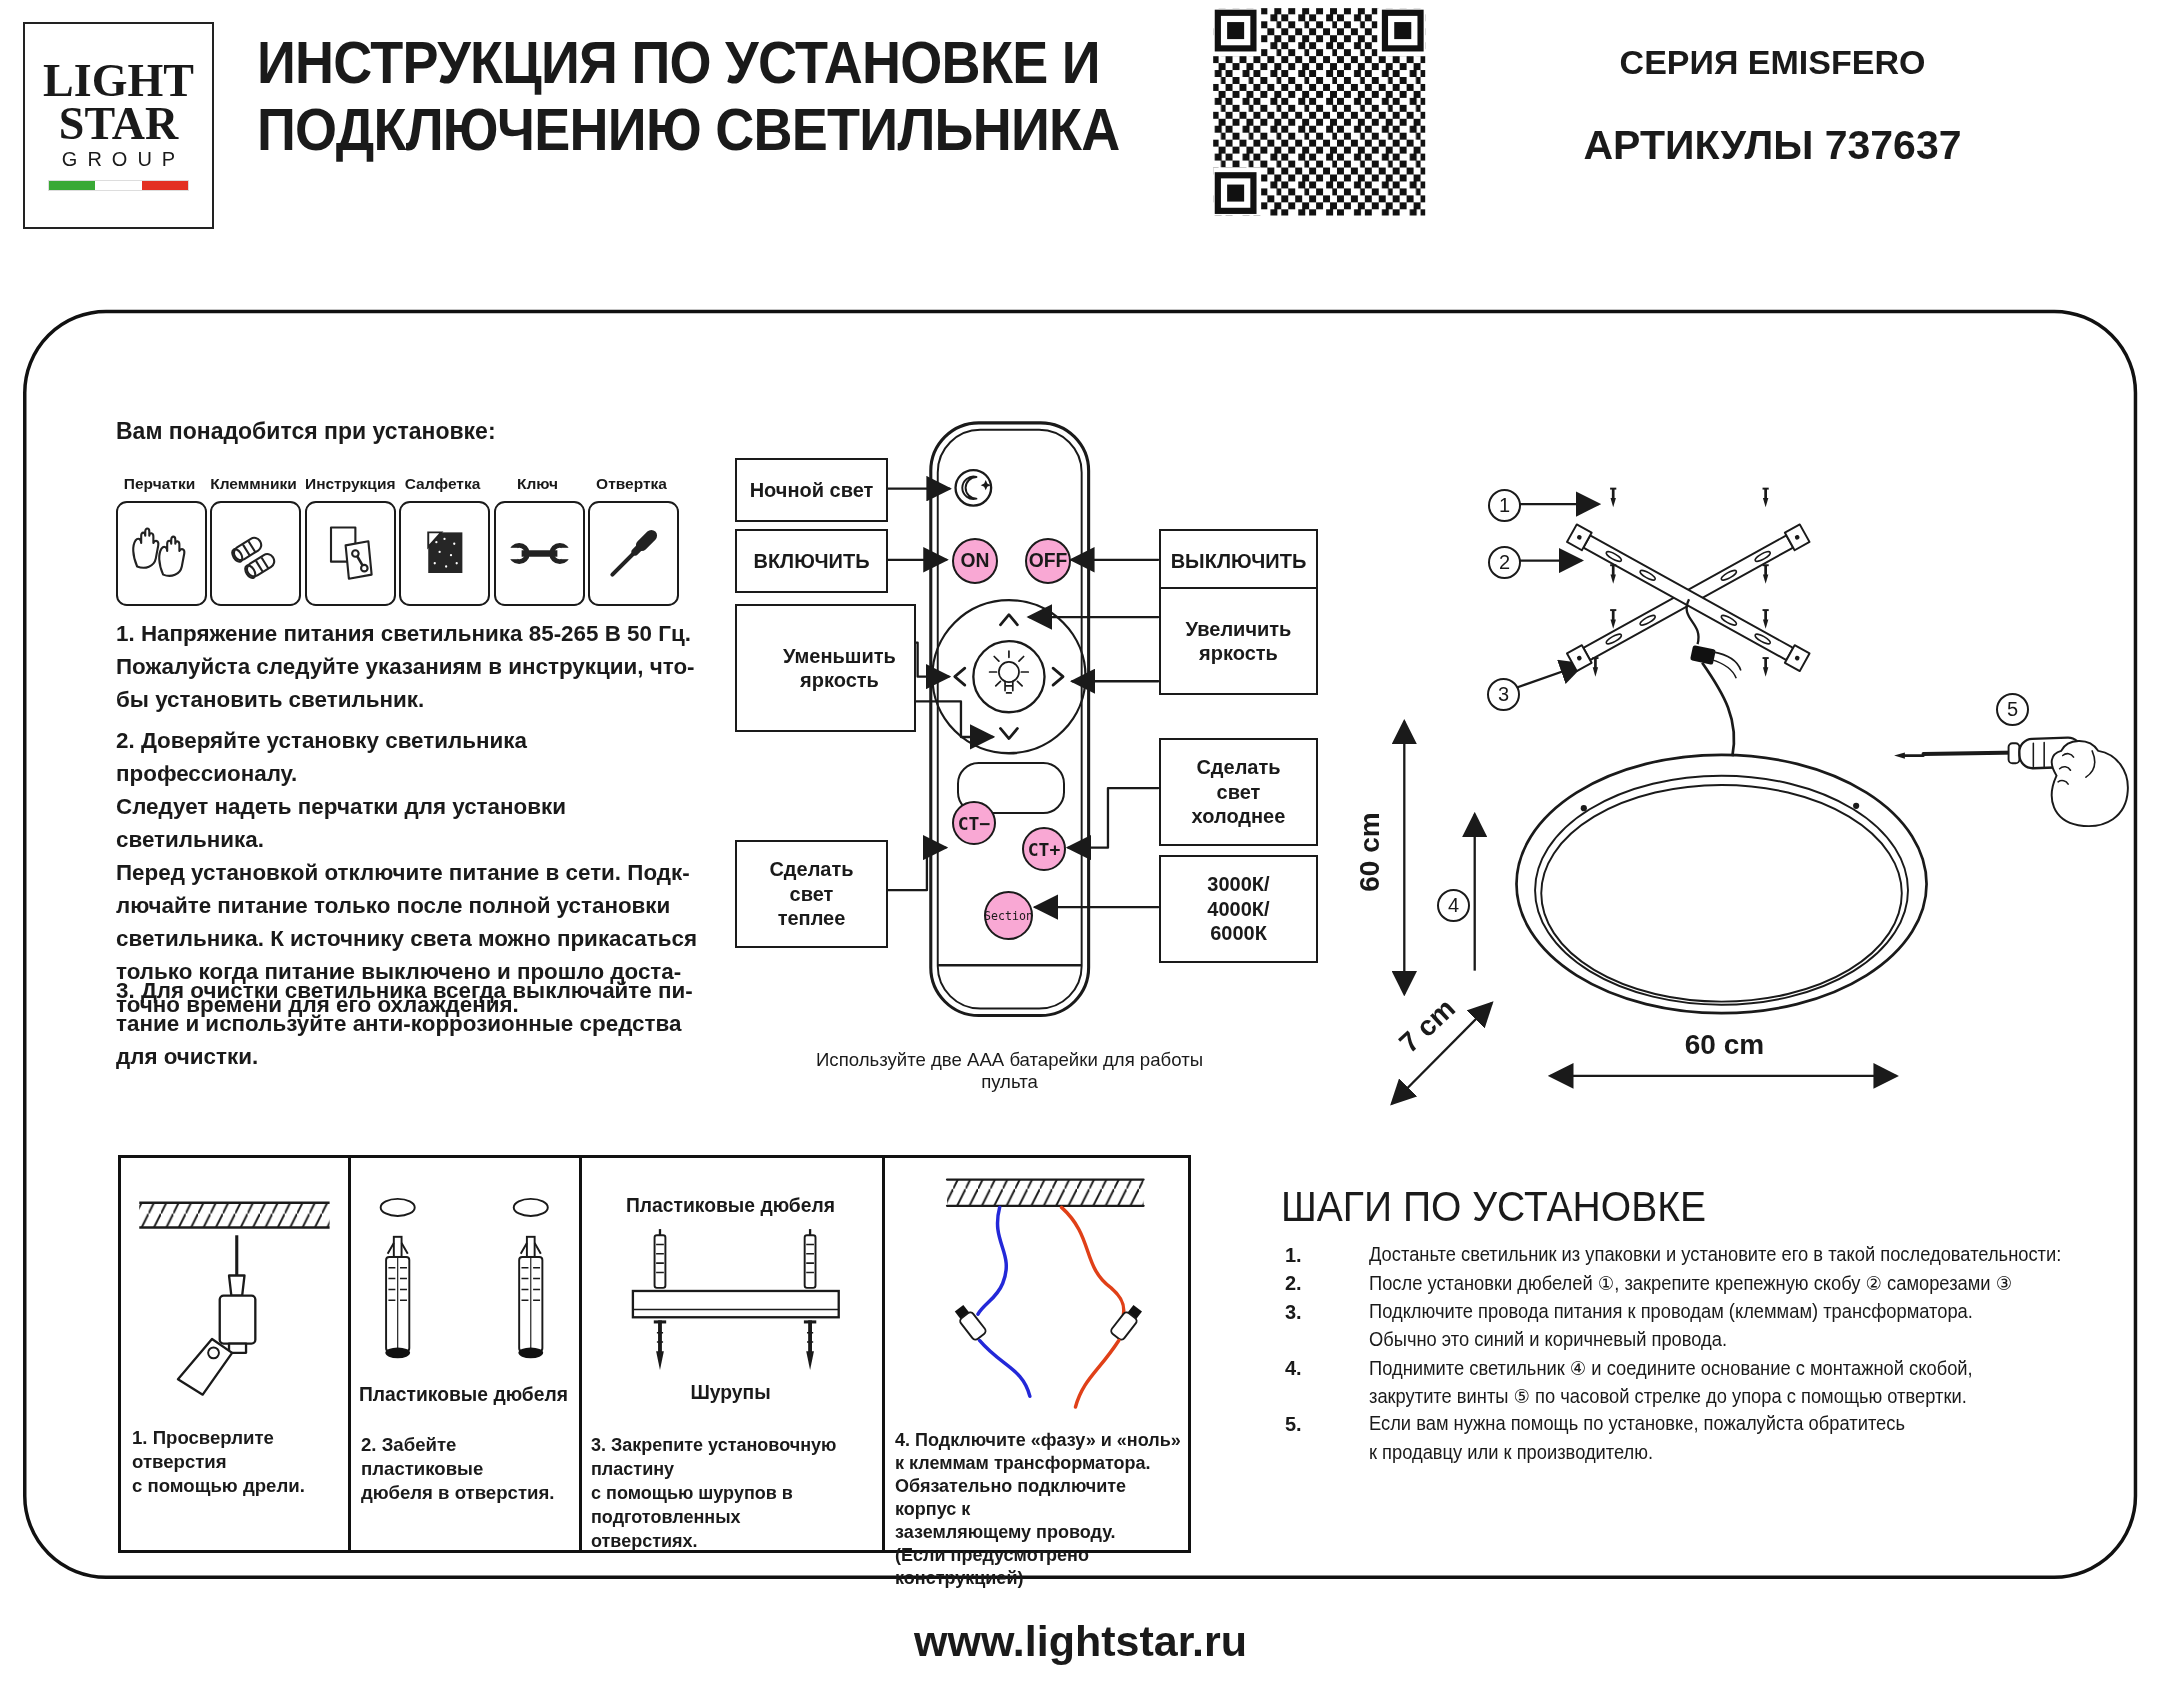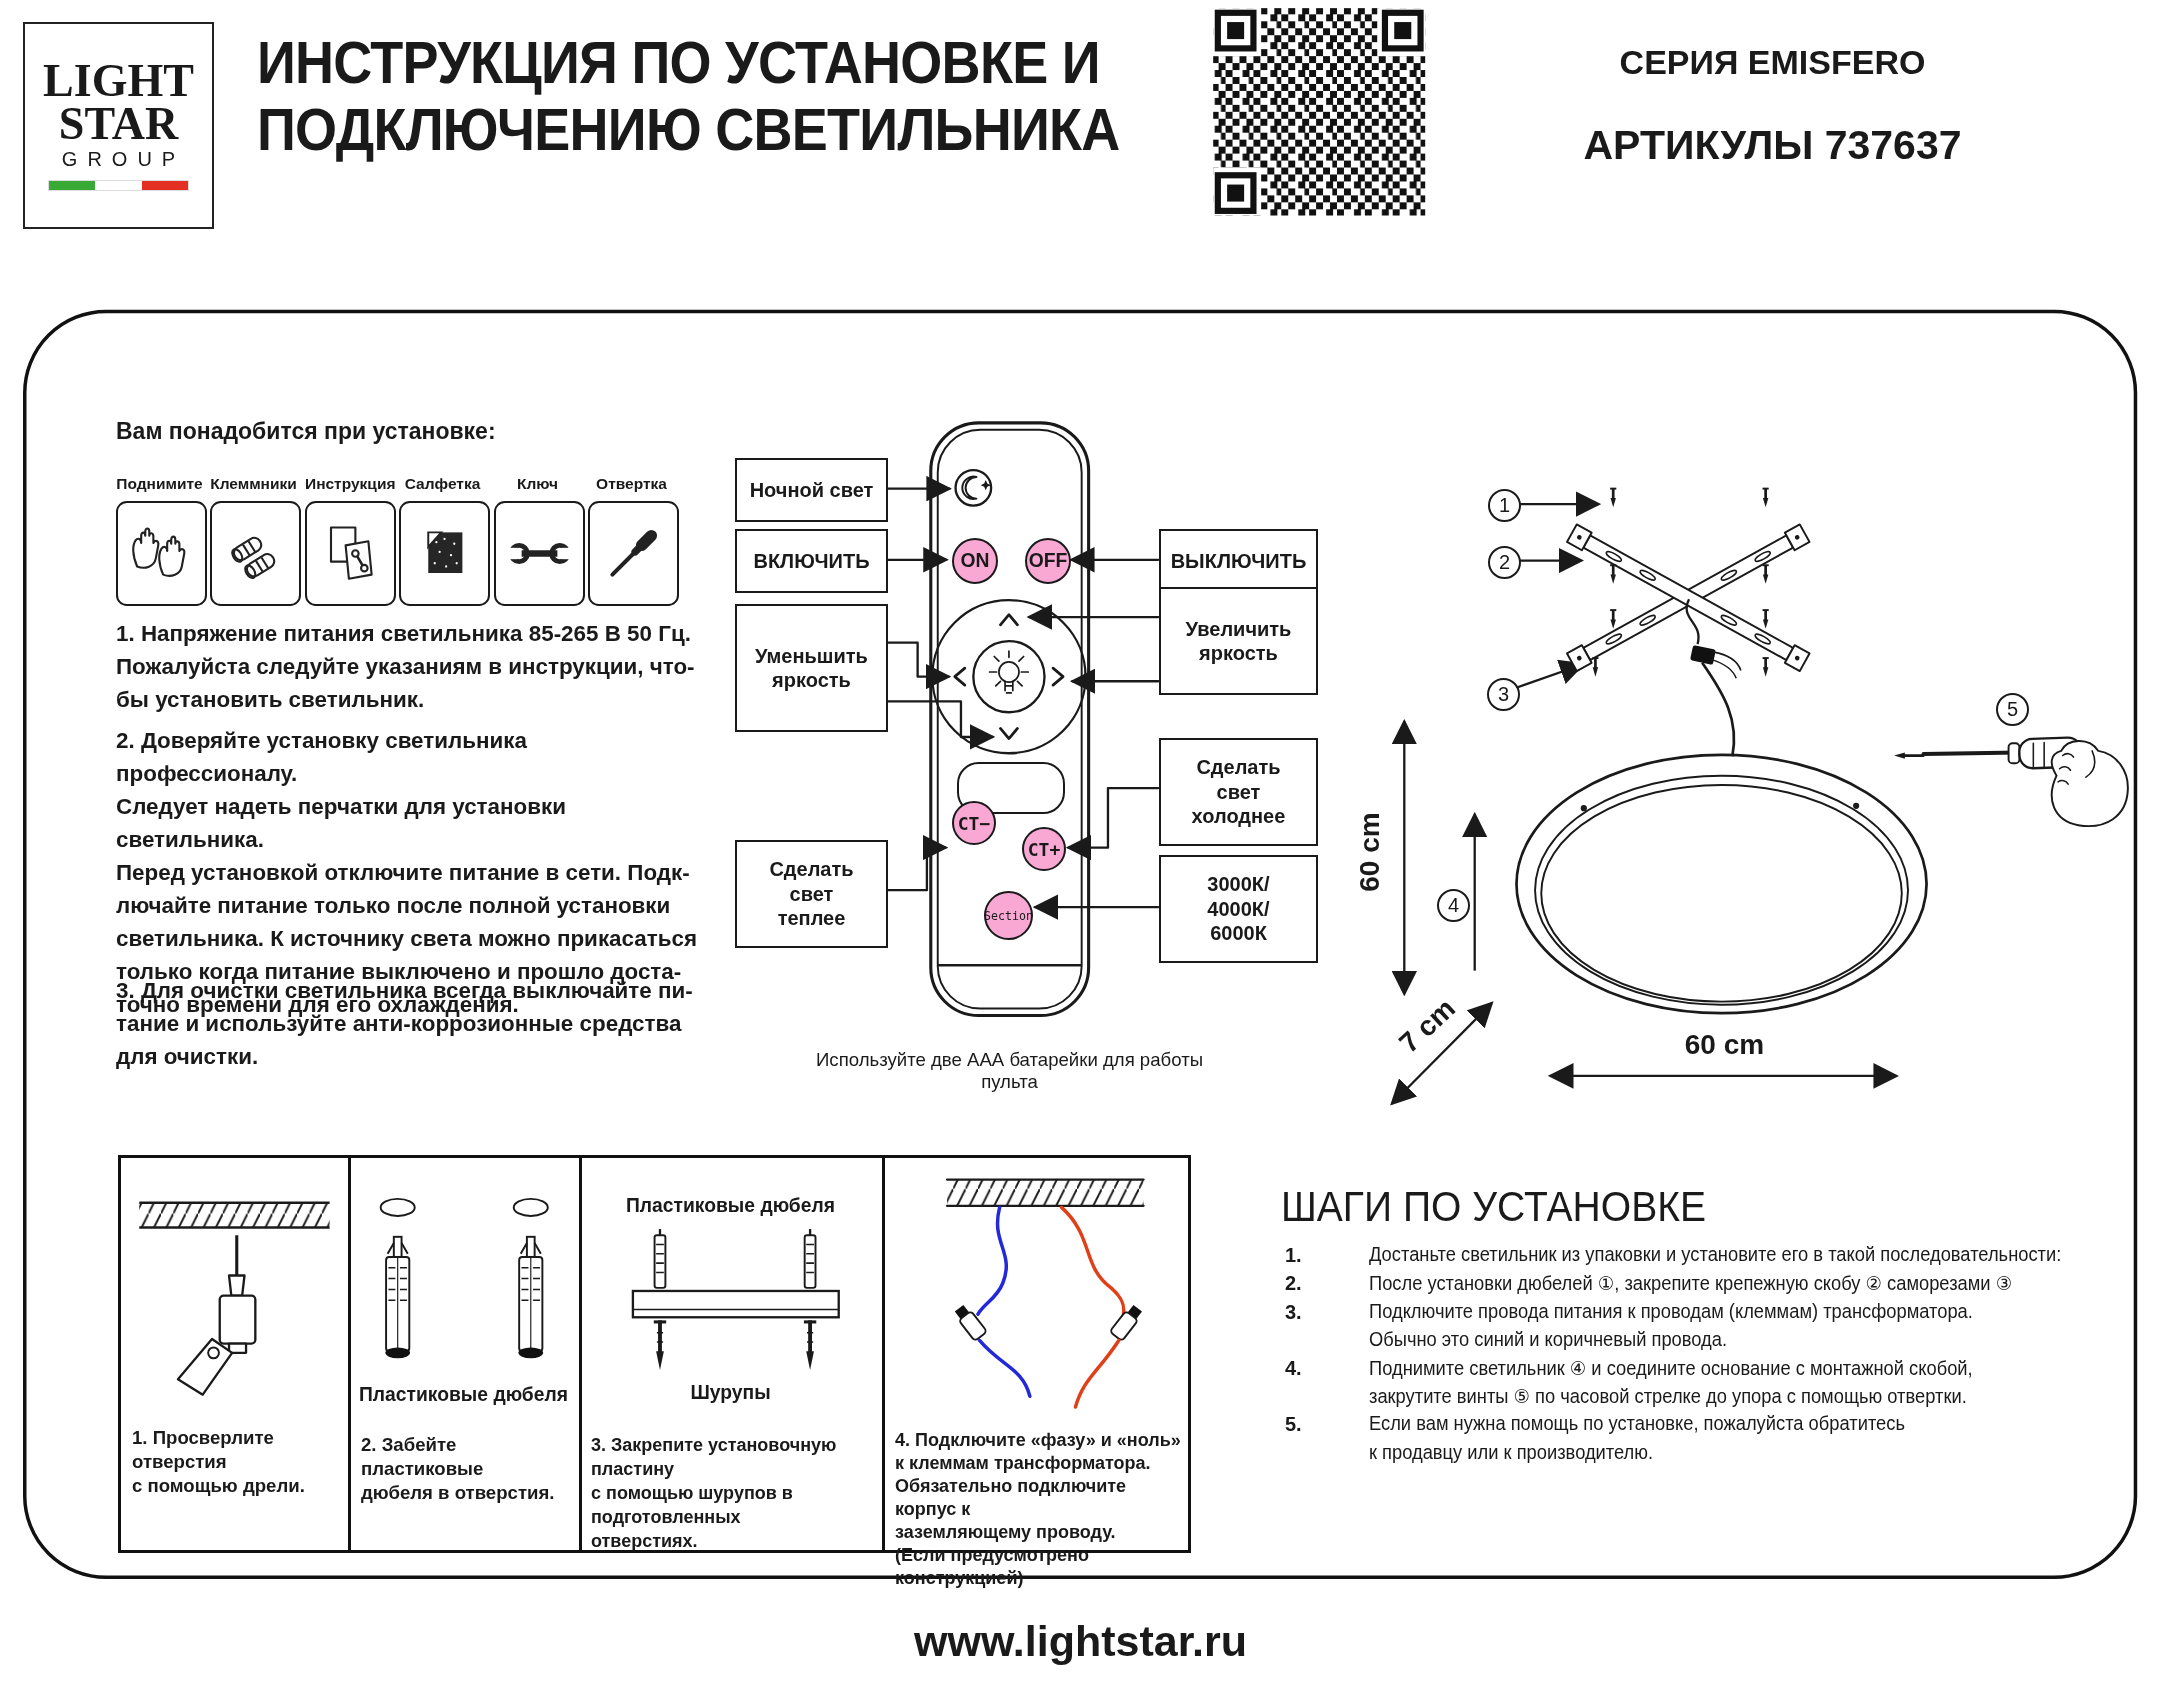--- a/index.html
+++ b/index.html
@@ -310,21 +310,21 @@
     <div>ИНСТРУКЦИЯ ПО УСТАНОВКЕ И</div>
     <div>ПОДКЛЮЧЕНИЮ СВЕТИЛЬНИКА</div>
   </div>
 </div>
 
 <div class="abs txt" style="left:1556px;top:43px;width:433px;text-align:center;font-weight:700;font-size:34px;">СЕРИЯ EMISFERO</div>
 <div class="abs txt" style="left:1556px;top:122px;width:433px;text-align:center;font-weight:700;font-size:41px;">АРТИКУЛЫ 737637</div>
 
 <div class="abs txt" style="left:116px;top:418px;font-size:23px;font-weight:700;">Вам понадобится при установке:</div>
 
-<div class="abs tool-label" style="left:116px;top:475px;">Поднимите</div>
+<div class="abs tool-label" style="left:116px;top:475px;">Перчатки</div>
 <div class="abs tool-label" style="left:210px;top:475px;">Клеммники</div>
 <div class="abs tool-label" style="left:305px;top:475px;">Инструкция</div>
 <div class="abs tool-label" style="left:399px;top:475px;">Салфетка</div>
 <div class="abs tool-label" style="left:494px;top:475px;">Ключ</div>
 <div class="abs tool-label" style="left:588px;top:475px;">Отвертка</div>
 
 <div class="abs tool-box" style="left:116px;top:501px;">
   <svg width="65" height="65" viewBox="0 0 80 80" stroke="#222" fill="none" stroke-width="2.6" stroke-linejoin="round">
     <path d="M10,56 C4,42 4,30 8,24 C11,20 15,22 15,27 L15,18 C15,13 20,13 20,18 L20,13 C20,8 25,8 25,13 L25,18 C25,14 30,14 30,19 L30,27 C32,23 37,24 36,30 L33,46 C31,56 20,60 10,56 Z"></path>
     <path transform="translate(32,10)" d="M10,56 C4,42 4,30 8,24 C11,20 15,22 15,27 L15,18 C15,13 20,13 20,18 L20,13 C20,8 25,8 25,13 L25,18 C25,14 30,14 30,19 L30,27 C32,23 37,24 36,30 L33,46 C31,56 20,60 10,56 Z"></path>
@@ -395,21 +395,21 @@
 лючайте питание только после полной установки
 светильника. К источнику света можно прикасаться
 только когда питание выключено и прошло доста-
 точно времени для его охлаждения.</div>
 <div class="abs para" style="left:116px;top:974px;">3. Для очистки светильника всегда выключайте пи-
 тание и используйте анти-коррозионные средства
 для очистки.</div>
 
 <div class="abs callout-box" style="left:735px;top:458px;width:149px;height:60px;">Ночной свет</div>
 <div class="abs callout-box" style="left:735px;top:529px;width:149px;height:60px;">ВКЛЮЧИТЬ</div>
-<div class="abs callout-box" style="left:735px;top:604px;width:149px;height:124px;">Уменьшить
+<div class="abs callout-box" style="left:735px;top:604px;width:149px;height:124px;padding-left:28px;">Уменьшить
 яркость</div>
 <div class="abs callout-box" style="left:735px;top:840px;width:149px;height:104px;font-size:20px;">Сделать
 свет
 теплее</div>
 <div class="abs callout-box" style="left:1159px;top:529px;width:155px;height:60px;">ВЫКЛЮЧИТЬ</div>
 <div class="abs callout-box" style="left:1159px;top:587px;width:155px;height:104px;">Увеличить
 яркость</div>
 <div class="abs callout-box" style="left:1159px;top:738px;width:155px;height:104px;font-size:20px;">Сделать
 свет
 холоднее</div>

